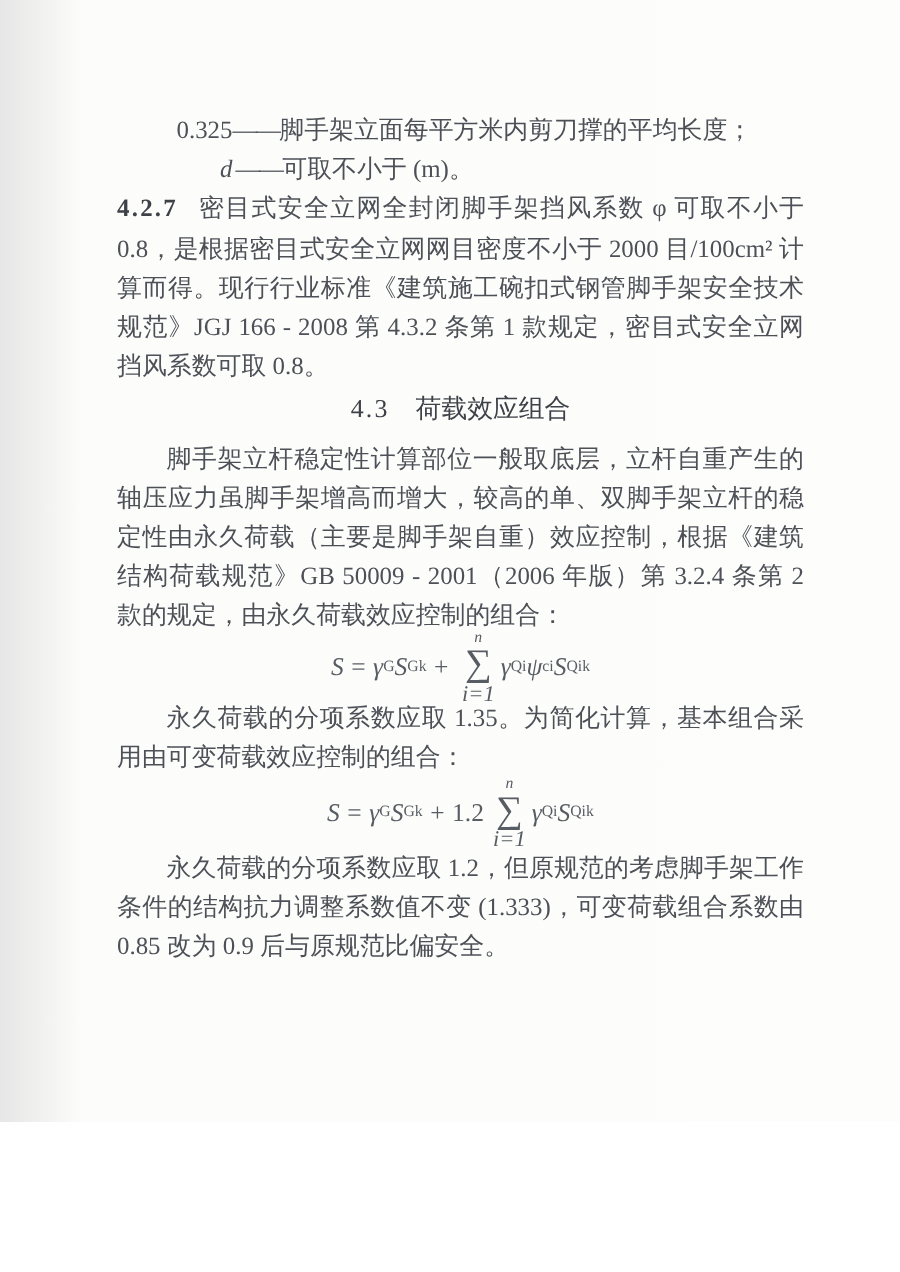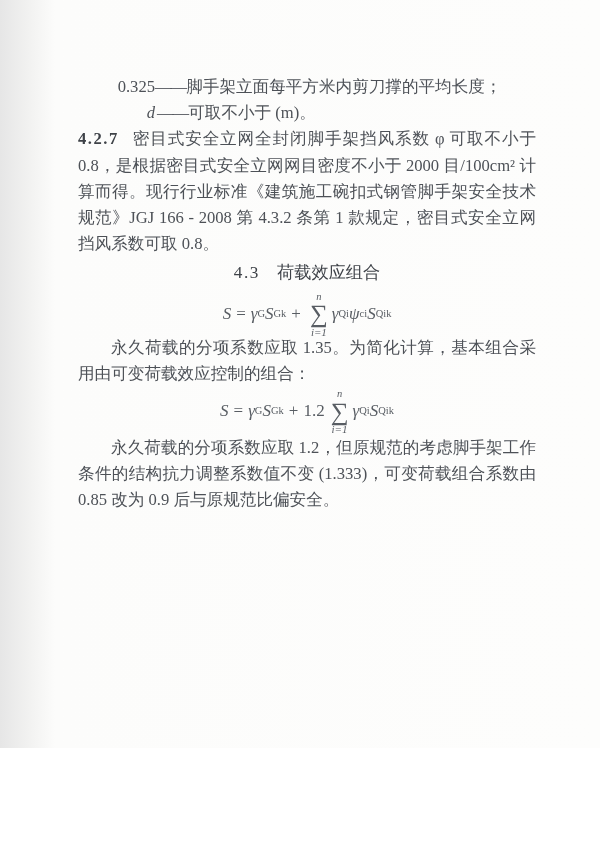--- a/index.html
+++ b/index.html
@@ -71,21 +71,21 @@
   .sum {
     display: inline-flex;
     flex-direction: column;
     align-items: center;
     line-height: 1;
     margin: 0 4px;
     transform: translateY(1px);
   }
   .sum-top { font-size: 10.5px; font-style: italic; margin-bottom: 1px; }
   .sum-sym { font-size: 25px; line-height: 0.85; font-style: normal; }
-  .sum-bot { font-size: 11px; font-style: italic; margin-top: 2px; }
+  .sum-bot { font-size: 15px; font-style: italic; margin-top: 2px; }
   
   .pageno {
     position: absolute;
     left: 86px; top: 806px;
     font-size: 12px;
     font-style: italic;
     color: #63676d;
   }
 </style>
 </head>
@@ -111,20 +111,21 @@
       <span class="cnum">4.2.7</span>
       <span>密目式安全立网全封闭脚手架挡风系数 φ 可取不小于 0.8，是根据密目式安全立网网目密度不小于 2000 目/100cm² 计算而得。现行行业标准《建筑施工碗扣式钢管脚手架安全技术规范》JGJ 166 - 2008 第 4.3.2 条第 1 款规定，密目式安全立网挡风系数可取 0.8。</span>
     </p>
 
     <h3 class="sec-heading">
       <span class="sec-num">4.3</span>
       <span class="sec-title">荷载效应组合</span>
     </h3>
 
 
+    <p class="para indent">脚手架立杆稳定性计算部位一般取底层，立杆自重产生的轴压应力虽脚手架增高而增大，较高的单、双脚手架立杆的稳定性由永久荷载（主要是脚手架自重）效应控制，根据《建筑结构荷载规范》GB 50009 - 2001（2006 年版）第 3.2.4 条第 2 款的规定，由永久荷载效应控制的组合：</p>
 
     <div class="formula f1">
       <span class="it">S</span>
         <span class="op">=</span>
         <span class="it">γ</span>
         <sub>G</sub>
         <span class="it">S</span>
         <sub>Gk</sub>
         <span class="op">+</span>
         <span class="sum">

